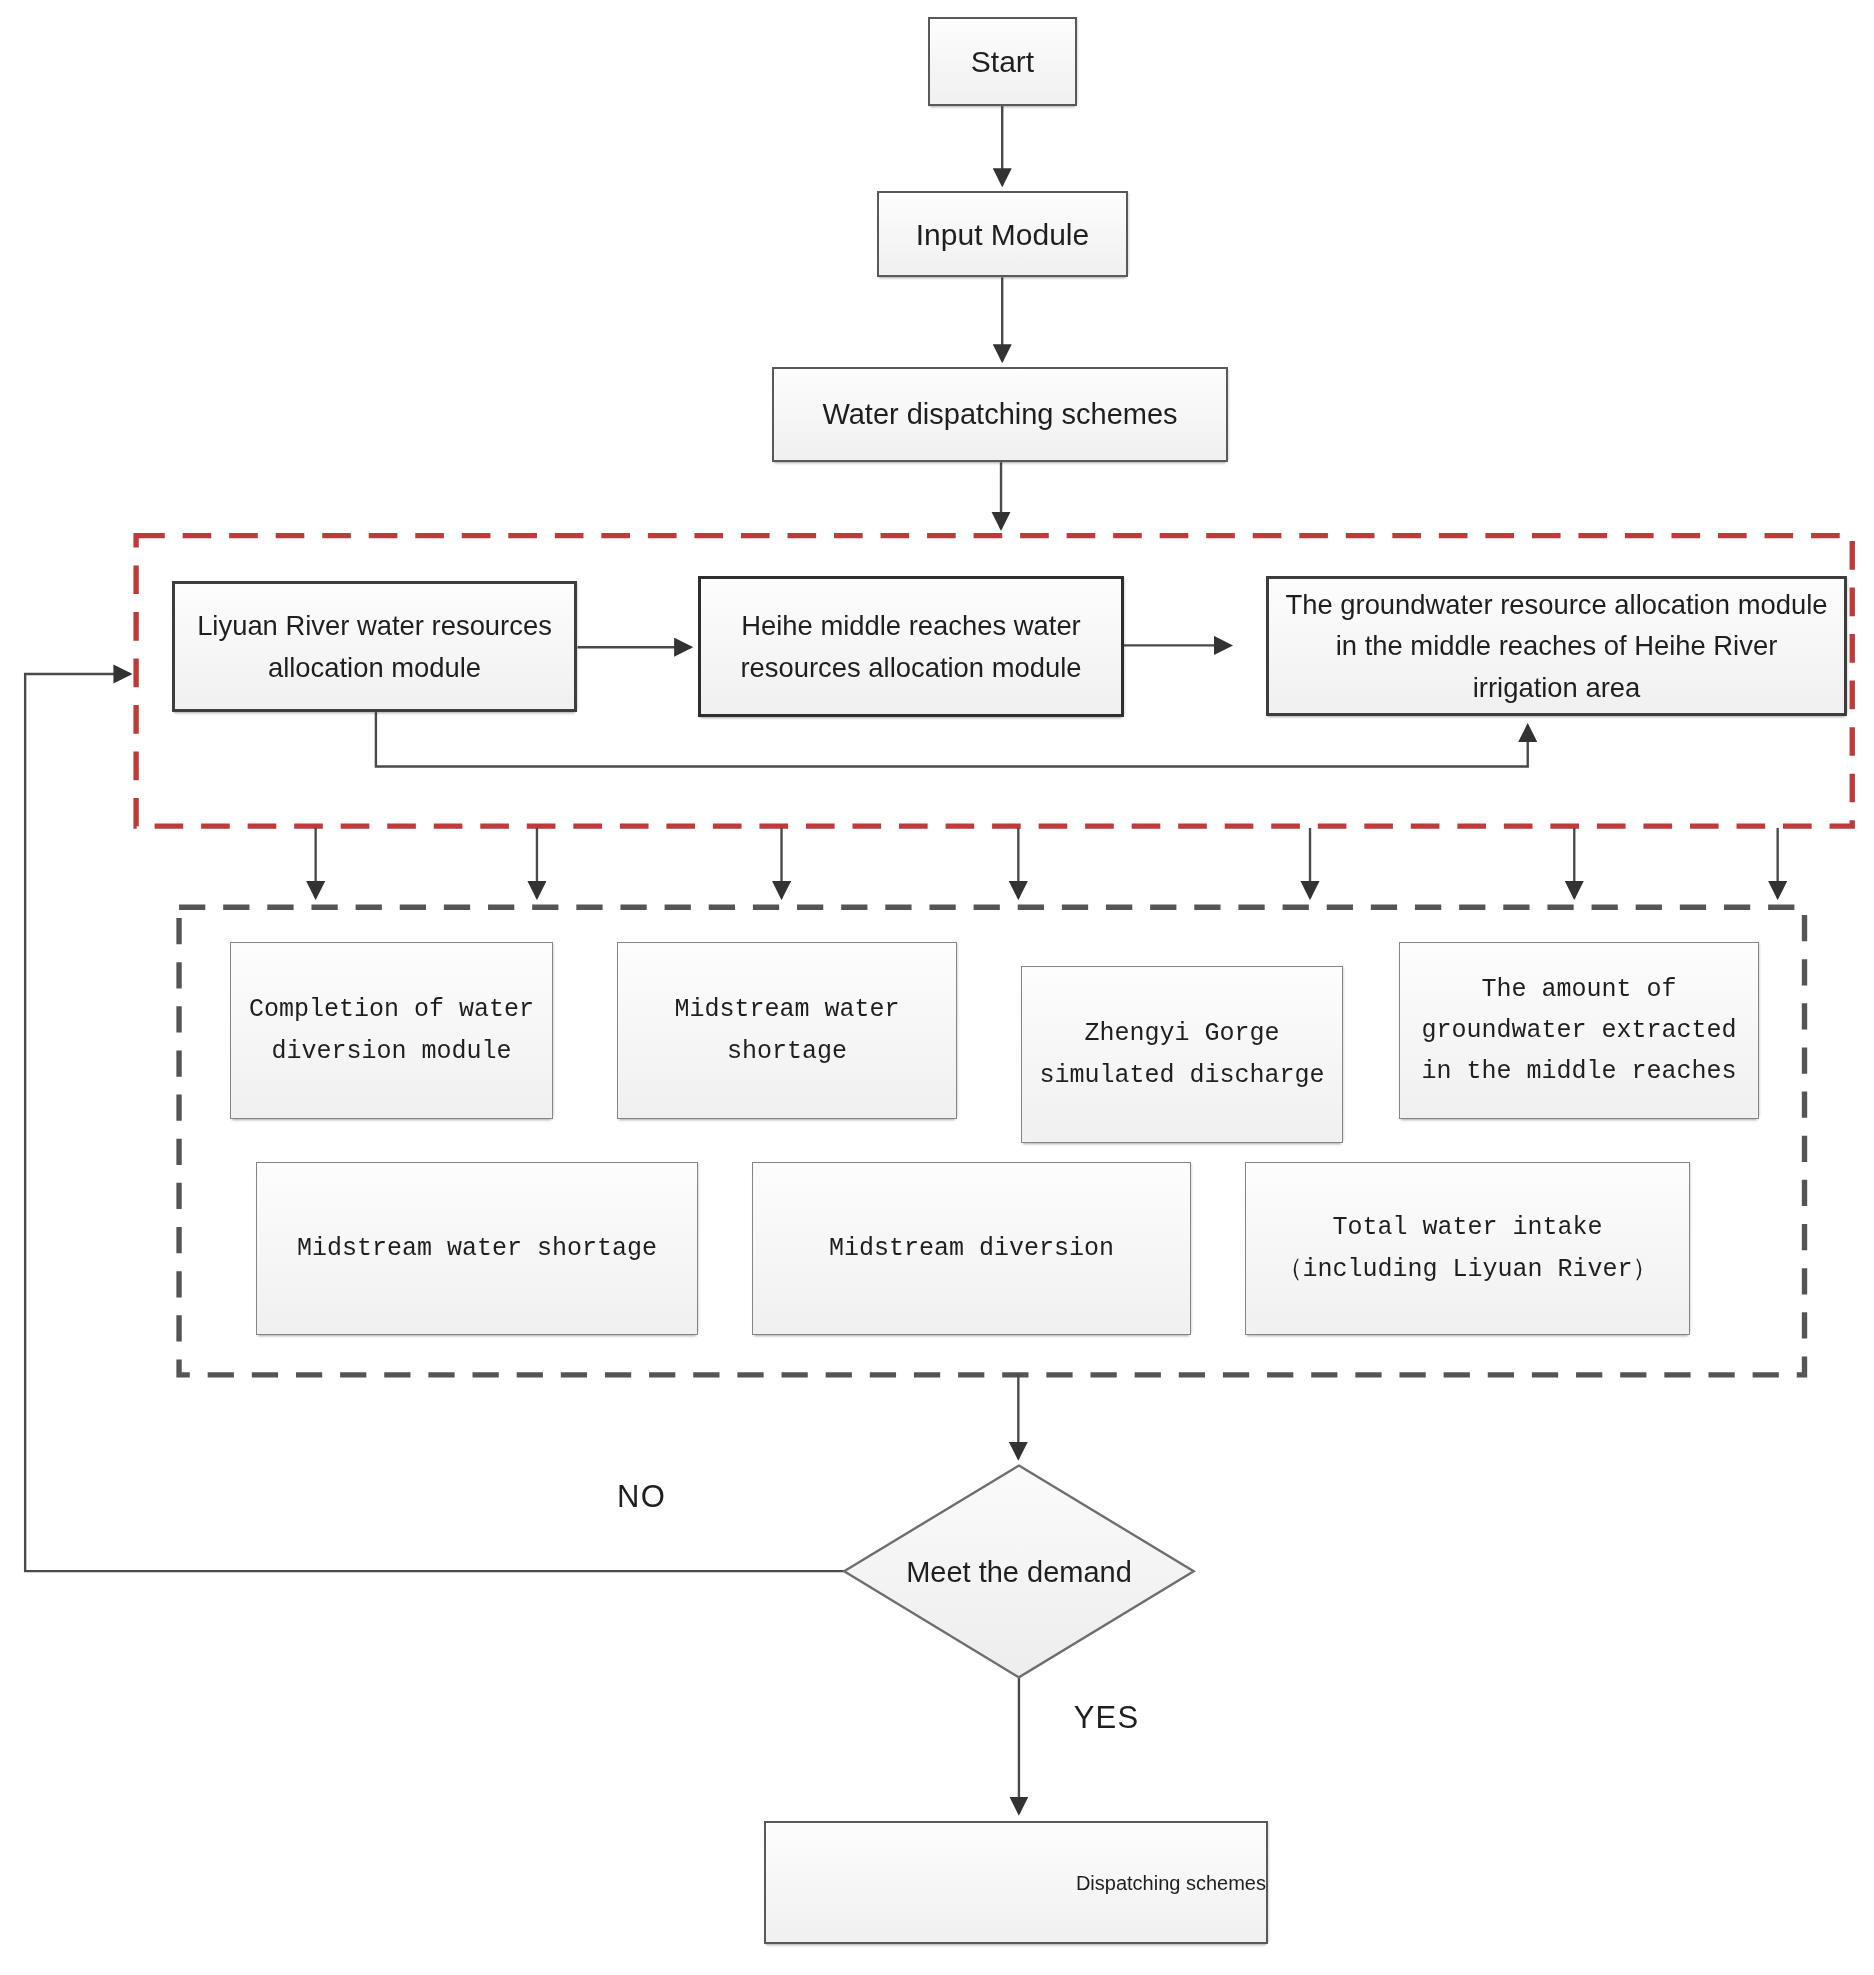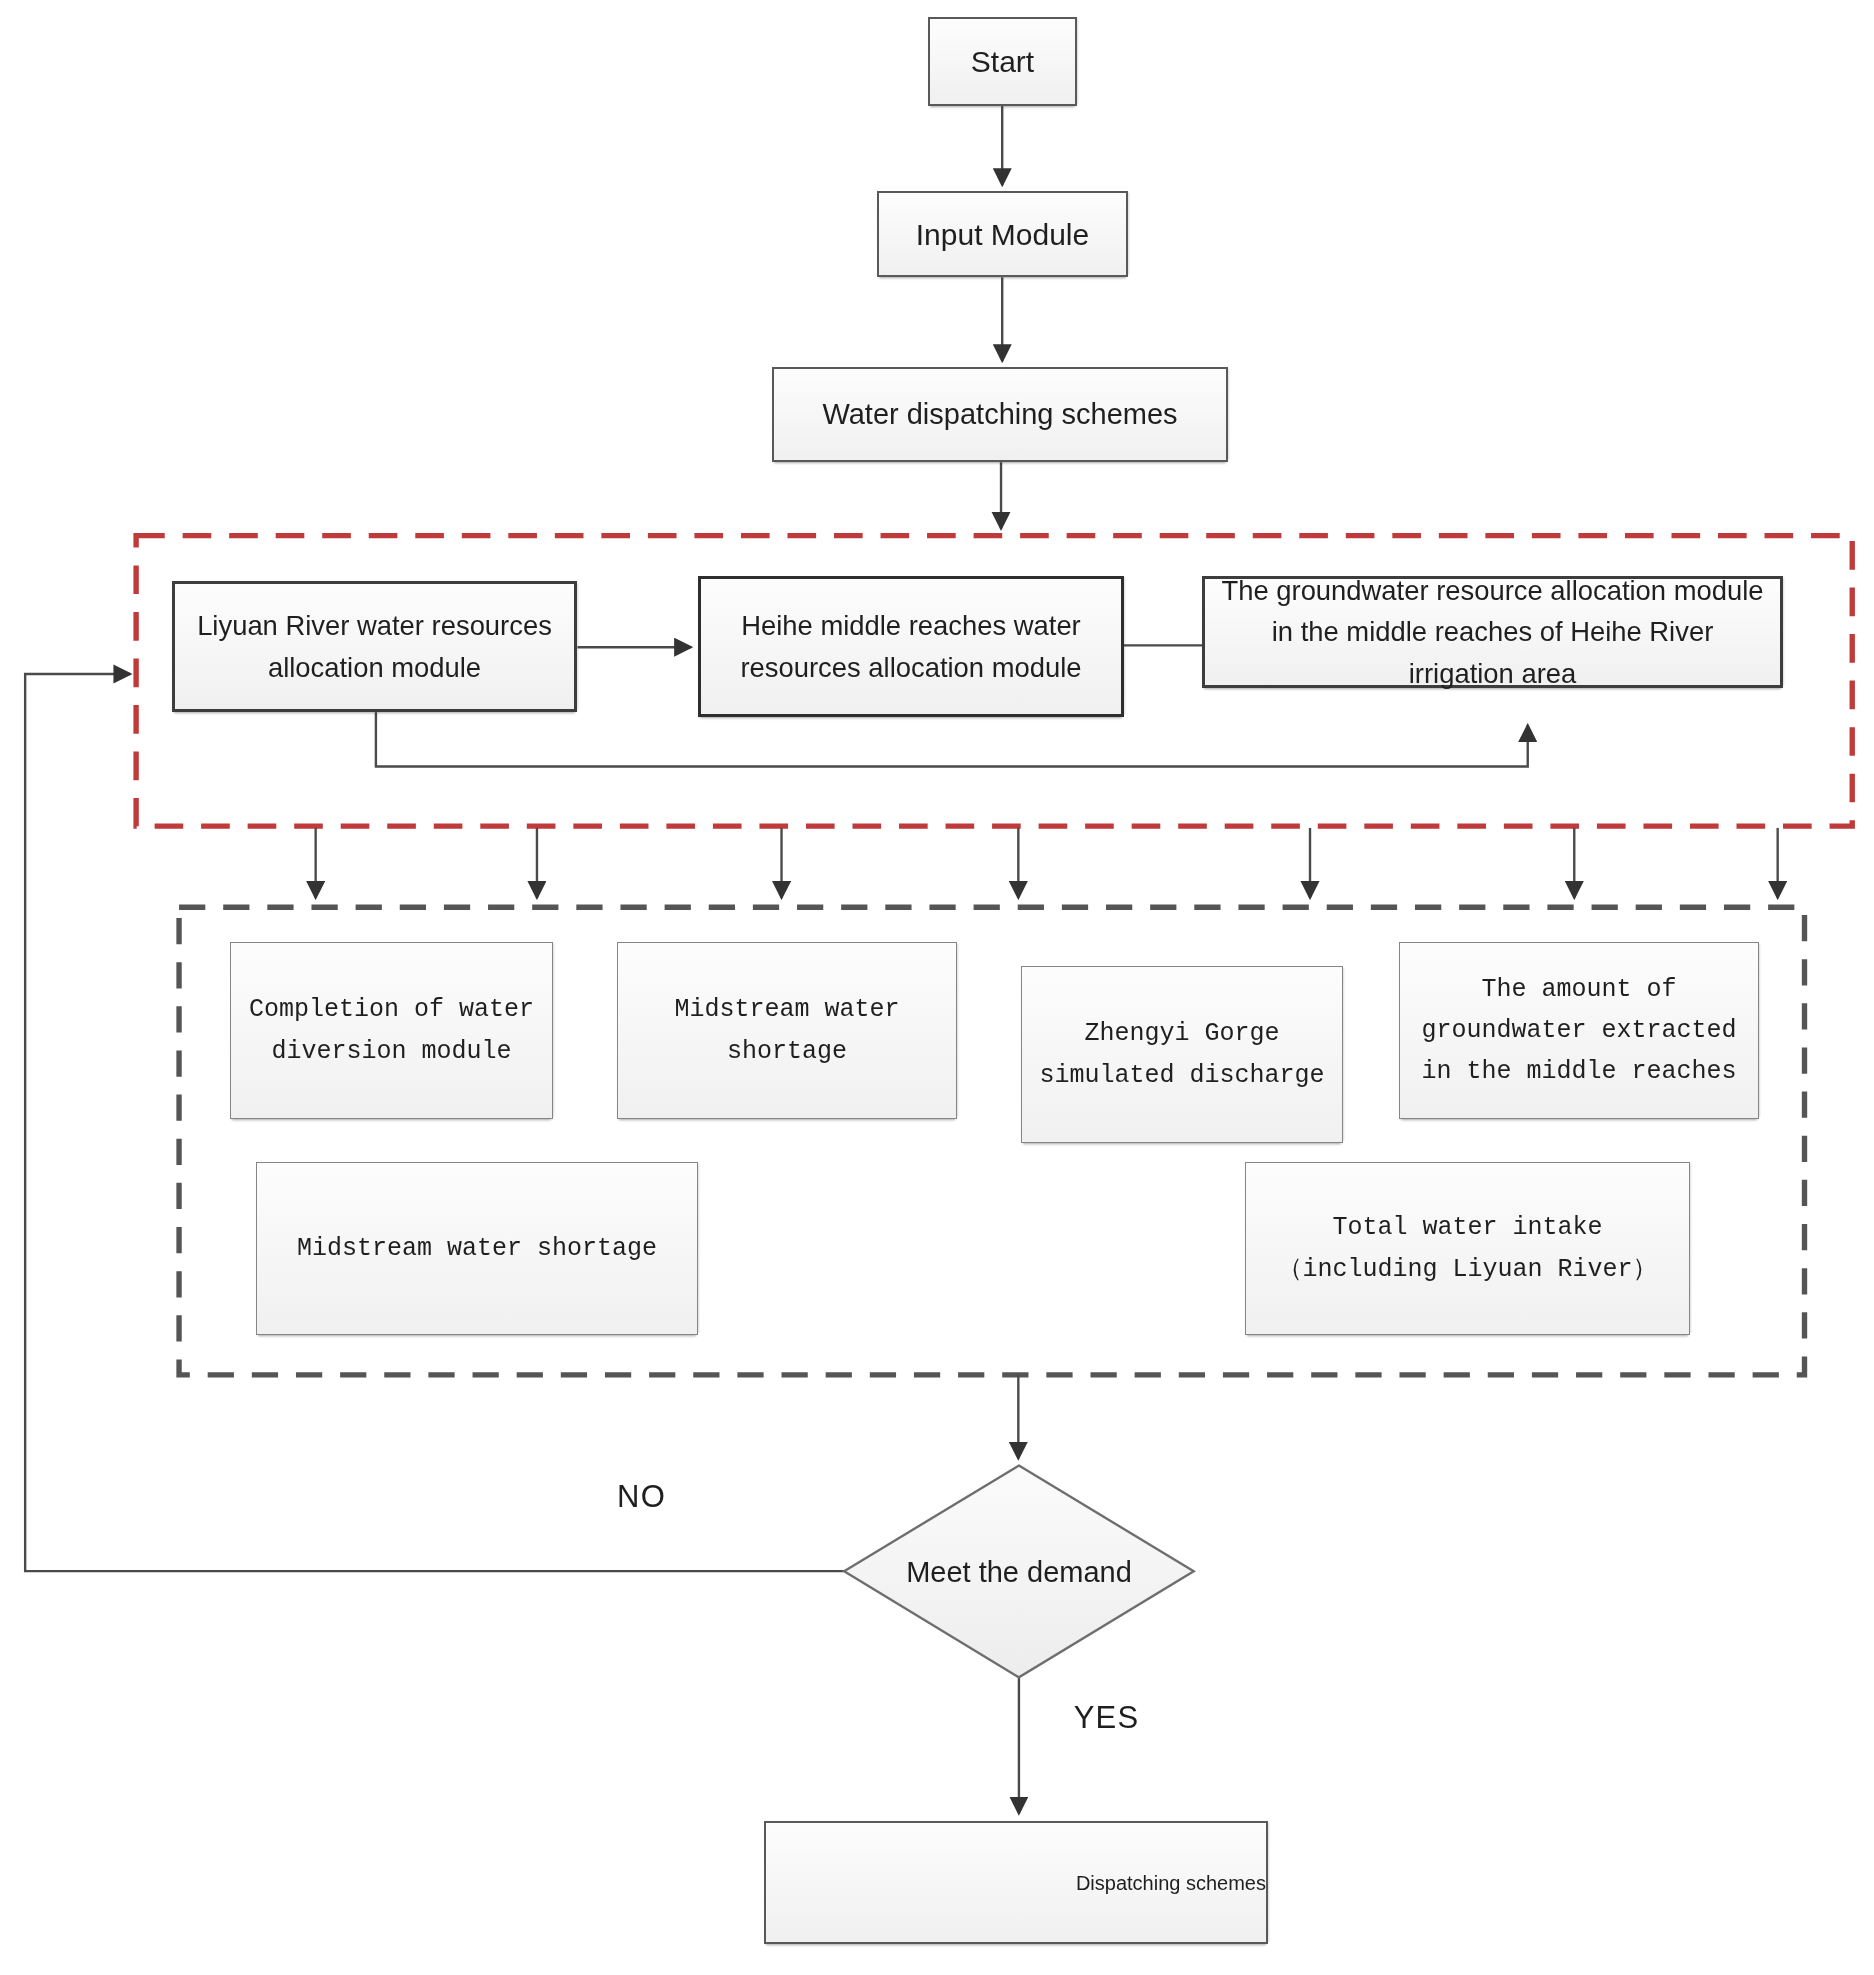--- a/index.html
+++ b/index.html
@@ -22,21 +22,21 @@
     box-sizing:border-box;
     z-index:2;
     line-height:1.5;
   }
   .node.start{left:928px;top:16.7px;width:149px;height:89px;font-size:30px;}
   .node.input{left:877px;top:191px;width:251px;height:86px;font-size:30px;}
   .node.water{left:772px;top:367px;width:456px;height:95px;font-size:29px;}
   .node.module{font-size:27.4px;padding:0 10.7px;}
   .node.liyuan{left:172px;top:581px;width:405px;height:131px;border-width:3px;border-color:#3d3d3d;}
   .node.heihe{left:698px;top:576px;width:426px;height:141px;border-width:3.6px;border-color:#2e2e2e;}
-  .node.groundwater{left:1202px;top:576px;width:581px;height:112px;border-width:3px;border-color:#3d3d3d;}
+  .node.groundwater{left:1266px;top:576px;width:581px;height:140px;border-width:3px;border-color:#3d3d3d;}
   .node.output{
     font-family:"Liberation Mono", monospace;
     font-size:25px;line-height:1.65;
     border:1.8px solid #858585;padding:0 6px;
   }
   .node.b1{left:230px;top:942px;width:323px;height:177px;}
   .node.b2{left:617px;top:942px;width:340px;height:177px;}
   .node.b3{left:1021px;top:942px;width:322px;height:177px;margin-top:24px;}
   .node.b4{left:1399px;top:942px;width:360px;height:177px;}
   .node.b5{left:256px;top:1162px;width:442px;height:173px;}
@@ -134,20 +134,23 @@
     </div>
 
   <div class="node output b4">
       <span>The amount of groundwater extracted in the middle reaches</span>
     </div>
 
   <div class="node output b5">
       <span>Midstream water shortage</span>
     </div>
 
+  <div class="node output b6">
+      <span>Midstream diversion</span>
+    </div>
 
   <div class="node output b7">
       <span>Total water intake （including Liyuan River）</span>
     </div>
 
   <div class="diamond-label">
       <span>Meet the demand</span>
     </div>
 
   <div class="edge-label no"><span>NO</span></div>

